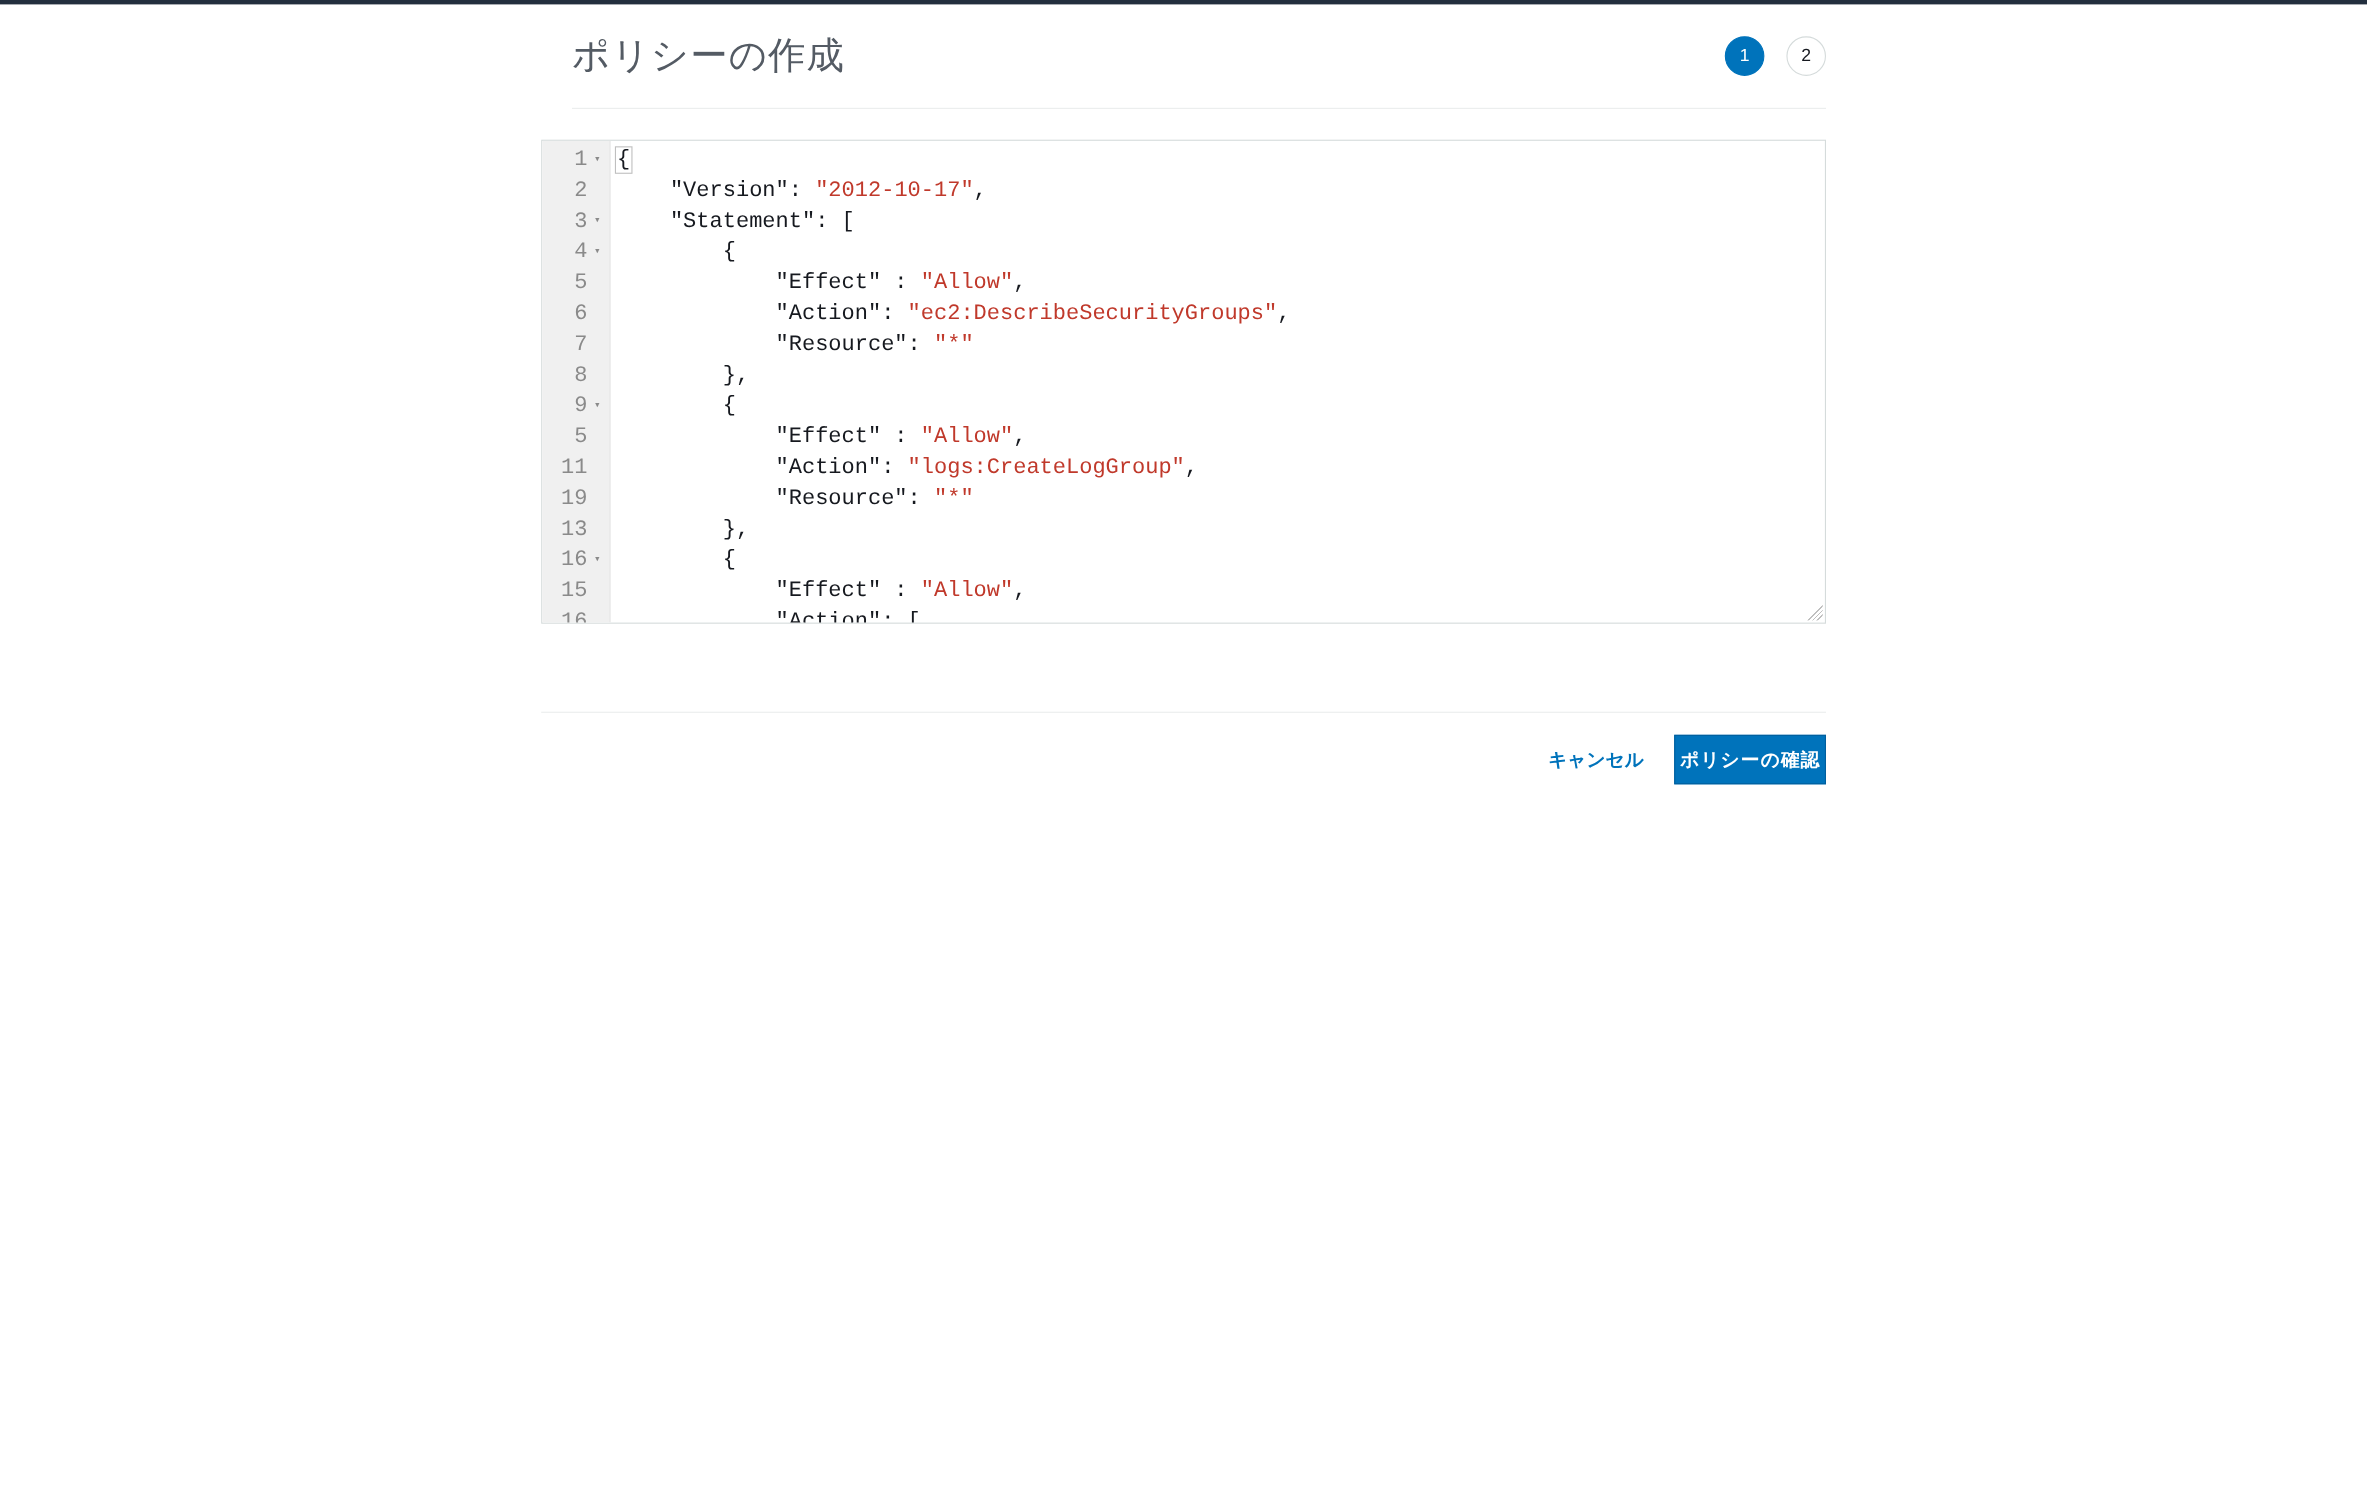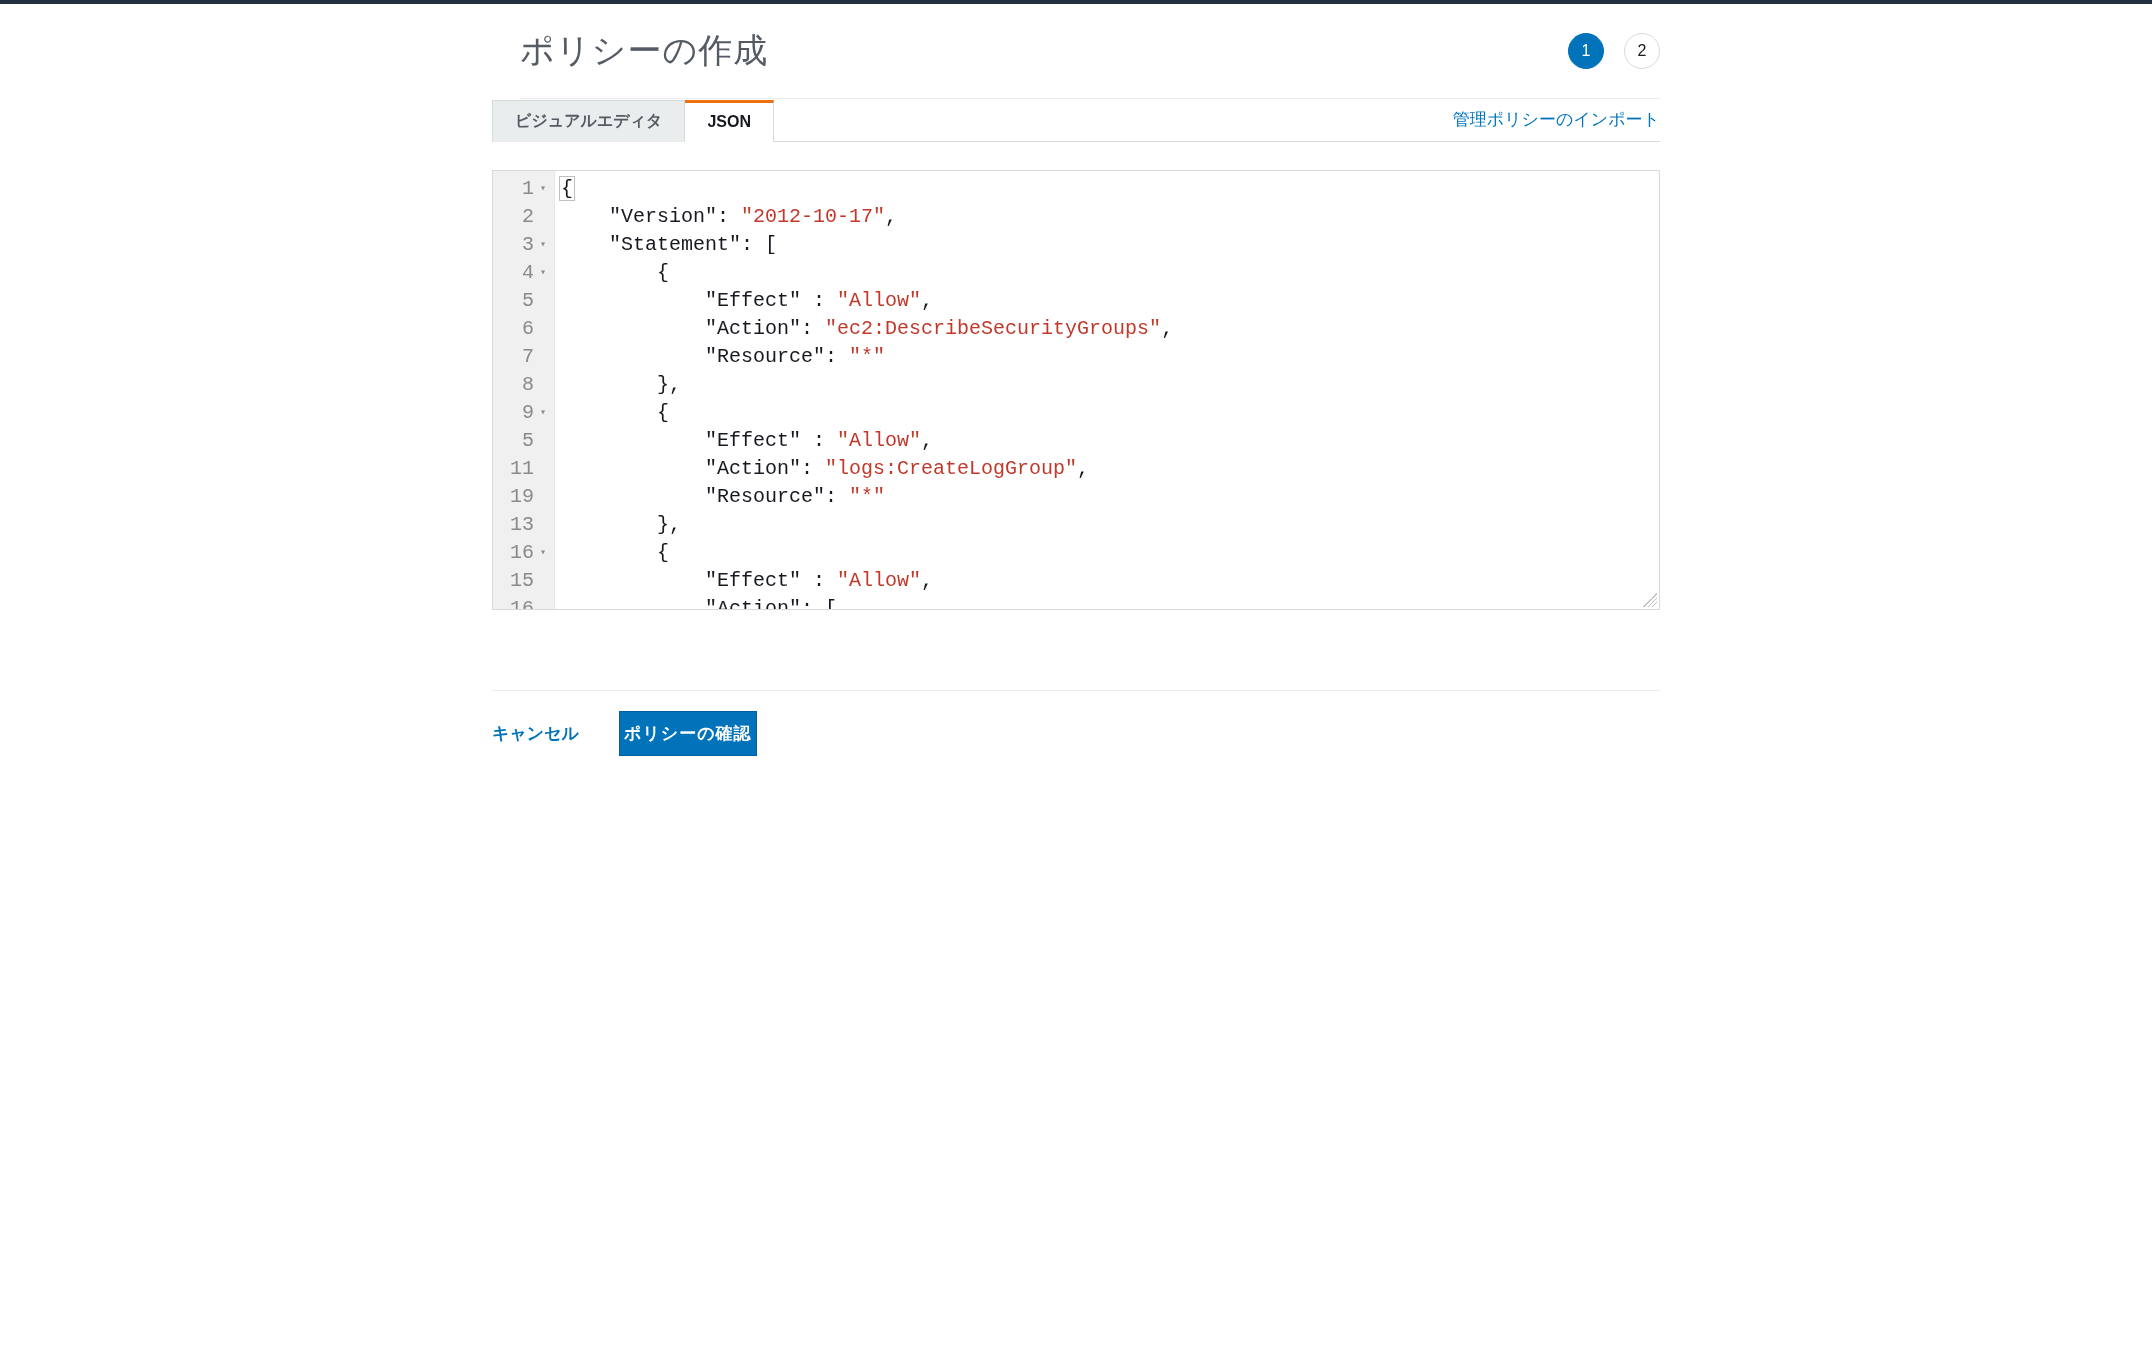--- a/index.html
+++ b/index.html
@@ -140,21 +140,22 @@
     background:
       linear-gradient(135deg, transparent 0 50%, #bfbfbf 50% 55%, transparent 55% 65%, #bfbfbf 65% 70%, transparent 70% 80%, #bfbfbf 80% 85%, transparent 85% 100%);
     cursor: nwse-resize;
   }
 
   .footer {
     border-top: 1px solid #eaeded;
     margin-top: 80px;
     padding: 20px 0;
     display: flex;
-    gap: 40px;
+    justify-content: flex-end;
+    gap: 28px;
     align-items: center;
   }
   .btn-link {
     color: #0073bb;
     font-size: 17px;
     font-weight: 700;
     background: none;
     border: none;
     cursor: pointer;
   }
@@ -175,27 +176,20 @@
 <div class="page">
   <div class="header-row">
     <h1 class="page-title">ポリシーの作成</h1>
     <div class="steps">
       <div class="step active">1</div>
       <div class="step">2</div>
     </div>
   </div>
 
 
-  <div class="tabs-row">
-    <div class="tabs">
-      <div class="tab">ビジュアルエディタ</div>
-      <div class="tab active">JSON</div>
-    </div>
-    <a class="link import-link">管理ポリシーのインポート</a>
-  </div>
 
   <div class="editor-wrap">
     <div class="editor-scroll">
       <div class="gutter" id="gutter">
           <div class="gutter-line">
             <span>1</span>
             <span class="fold">▾</span>
           </div>
           <div class="gutter-line">
             <span>2</span>

